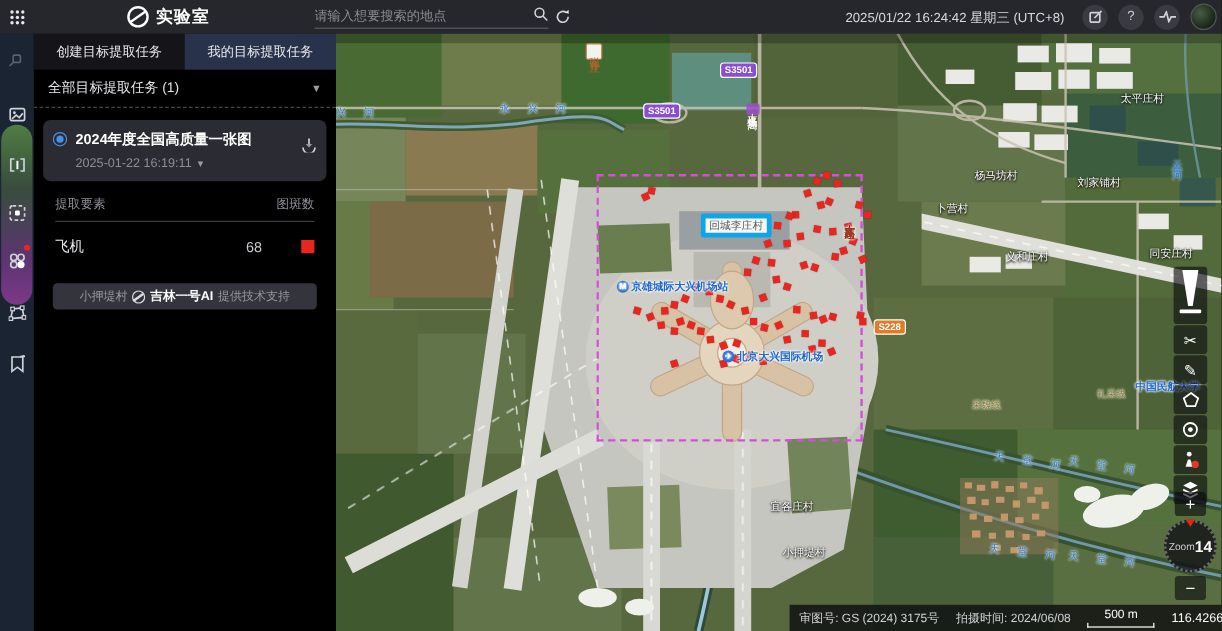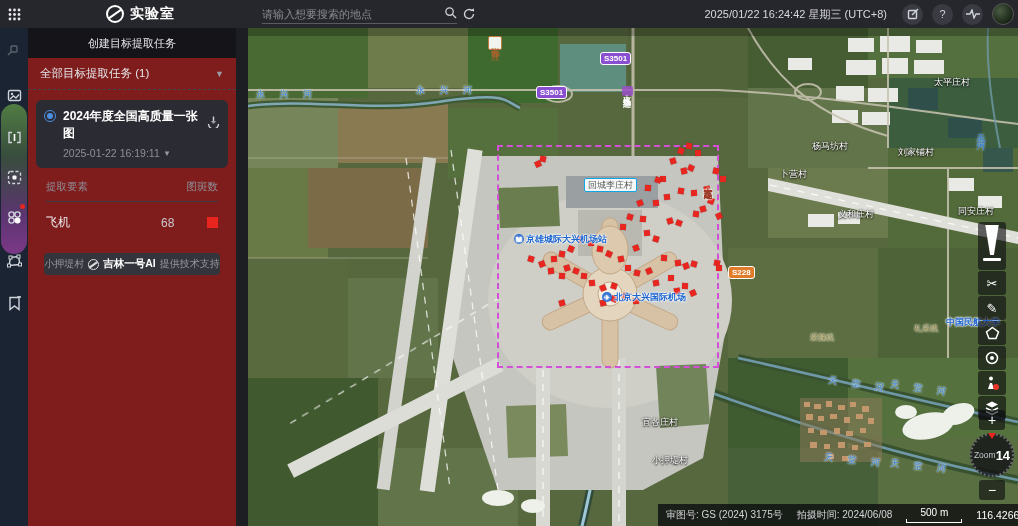--- a/index.html
+++ b/index.html
@@ -34,21 +34,21 @@
   
   .rail { position:absolute; left:0; top:28px; width:28px; height:498px; background:#1b2432; z-index:40; }
   .rail-item { width:28px; height:34px; display:flex; align-items:center; justify-content:center;
     position:relative; cursor:pointer; }
   .rail-hl { position:absolute; left:1px; top:76px; width:26px; height:150px; border-radius:13px;
     background:linear-gradient(180deg, rgba(90,140,70,.85) 0%, rgba(80,110,70,.55) 35%, rgba(120,60,140,.7) 75%, rgba(140,60,150,.85) 100%); }
   .rail-stack { position:absolute; top:4px; left:0; }
   .red-dot { position:absolute; top:4px; right:3px; width:5px; height:5px; border-radius:50%; background:#e8251f; }
 
   
-  .panel { position:absolute; left:28px; top:28px; width:208px; height:498px; background:#7f1d1d; z-index:30; }
+  .panel { position:absolute; left:28px; top:28px; width:252px; height:498px; background:#000000; z-index:30; }
   .tabs { display:flex; height:30px; background:#141419; }
   .tab { flex:1; display:flex; align-items:center; justify-content:center; color:#e8e8ec;
     font-size:11px; cursor:pointer; }
   .tab.active { background:#28334b; }
   .filter-row { height:32px; display:flex; align-items:center; justify-content:space-between;
     padding:0 12px; border-bottom:1px dashed #45454e; }
   .filter-label { color:#e4e4e8; font-size:11.5px; }
   .caret { color:#9a9aa2; font-size:9px; }
   .task-card { margin:10px 8px 0 8px; background:#2b2b33; border-radius:6px; padding:8px 8px 9px 8px;
     display:flex; align-items:flex-start; gap:7px; cursor:pointer; }
@@ -80,21 +80,21 @@
   .marker { position:absolute; width:6px; height:6px; background:#e8251f; z-index:12;
     box-shadow:0 0 1px rgba(0,0,0,.4); }
   .mlabel { position:absolute; z-index:14; white-space:nowrap; font-size:9px; line-height:1; }
   .mlabel.place { color:#fdfdfd; text-shadow:0 1px 2px #000,0 0 2px #000; }
   .mlabel.poi { color:#1f66cf; font-weight:bold;
     text-shadow:0 0 2px #fff,0 0 2px #fff,0 0 2px #fff; display:flex; align-items:center; gap:2px; }
   .mlabel.river { color:#2f7bd0; letter-spacing:6px; font-size:9px;
     text-shadow:0 0 2px #eef6ff,0 0 2px #eef6ff; }
   .mlabel.river-v { color:#2f7bd0; writing-mode:vertical-rl; letter-spacing:4px;
     text-shadow:0 0 2px #eef6ff; }
-  .mlabel.boxed { background:rgba(255,255,255,.92); color:#5a5a5a; border:1px solid #0ea5e9;
+  .mlabel.boxed { background:rgba(255,255,255,.92); color:#5a5a5a; border:4px solid #0ea5e9;
     padding:1.5px 3px; border-radius:2px; font-size:9px; }
   .mlabel.boxed-vertical { background:rgba(255,255,255,.92); color:#b4622d; border:1px solid #c27a3e;
     padding:3px 1.5px; border-radius:2px; writing-mode:vertical-rl; font-size:9px; letter-spacing:2px; }
   .mlabel.road-purple-v { color:#fff; background:rgba(155,80,200,.85); writing-mode:vertical-rl;
     font-size:8.5px; padding:2px 1px; border-radius:2px; letter-spacing:1px; }
   .mlabel.road-maroon-v { color:#9c3a28; writing-mode:vertical-rl; font-size:9px; font-weight:bold;
     text-shadow:0 0 2px #fff,0 0 2px #fff; letter-spacing:1px; }
   .mlabel.road-yellow { color:#8a7a2f; font-size:8px; text-shadow:0 0 2px #fff,0 0 2px #fff; }
   .mlabel.badge-purple { background:#8a4fd0; color:#fff; font-size:8px; font-weight:bold;
     padding:1.5px 3px; border-radius:3px; border:1px solid #fff; }
@@ -247,20 +247,21 @@
             <line class="s" x1="9" y1="1" x2="13" y2="1" stroke-width="0"></line>
             <path d="M10.5,0 h2 M11.5,-1 v2" stroke="#cfd3da" stroke-width="1.2"></path>
           </svg>
       </div>
     </div>
   </div>
 
   <div class="panel">
     <div class="tabs">
       <div class="tab">创建目标提取任务</div>
+      <div class="tab active">我的目标提取任务</div>
     </div>
     <div class="filter-row">
       <span class="filter-label">全部目标提取任务 (1)</span>
       <span class="caret">▼</span>
     </div>
     <div class="task-card">
       <span class="radio"></span>
       <div class="task-main">
         <div class="task-title">2024年度全国高质量一张图</div>
         <div class="task-sub">

